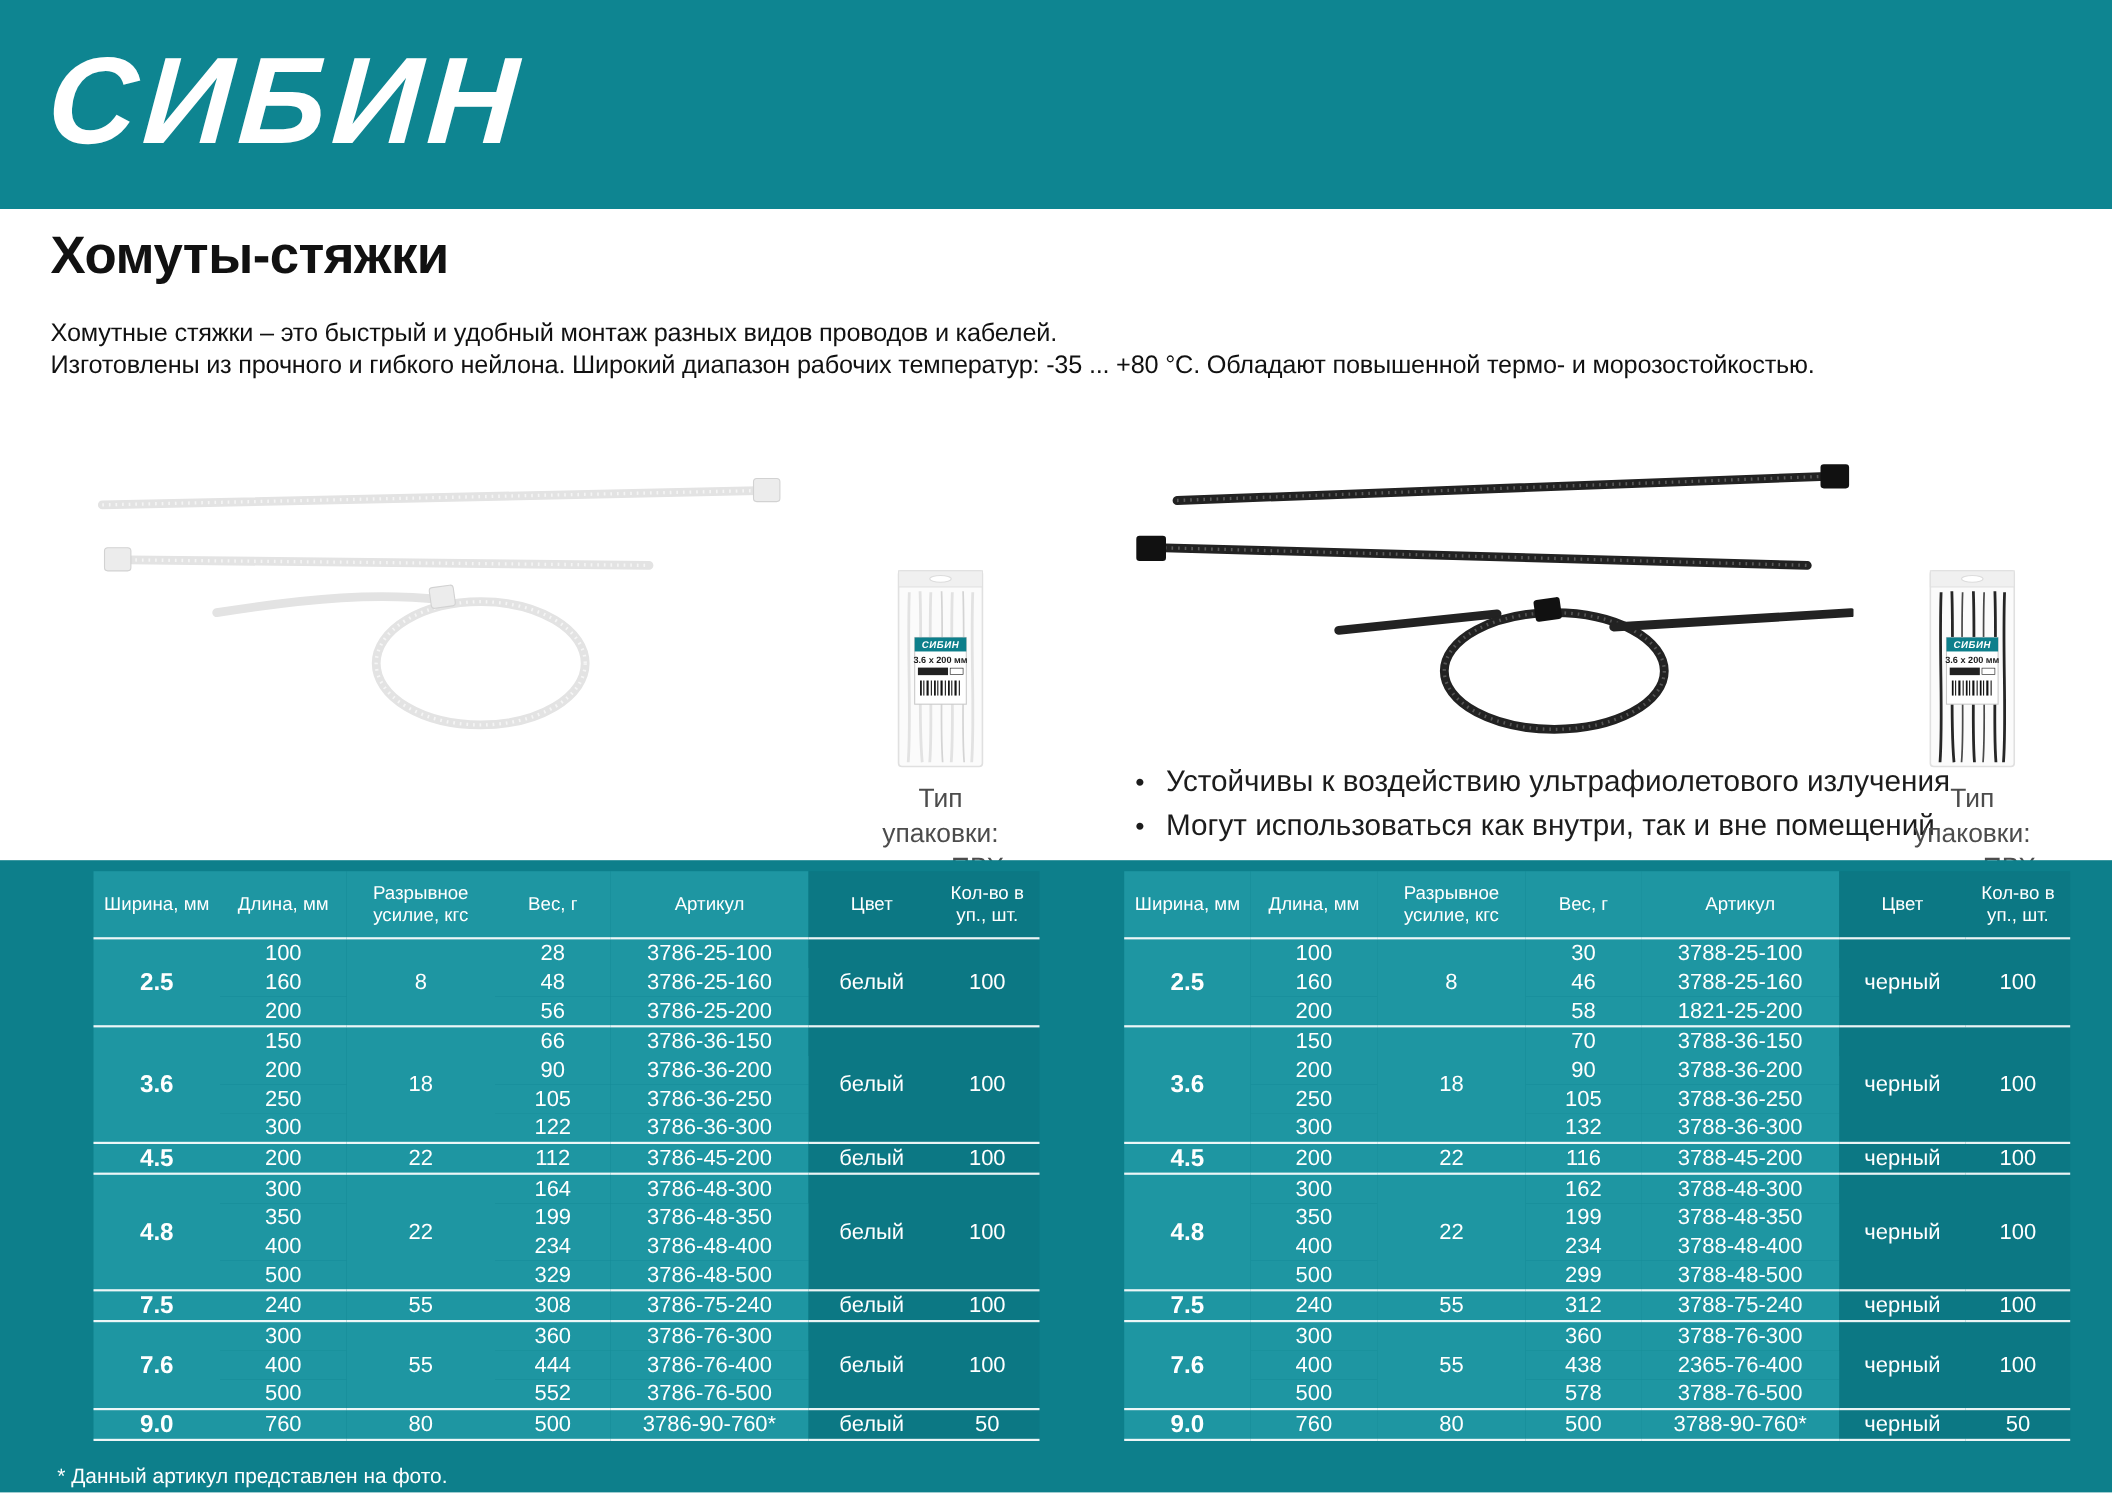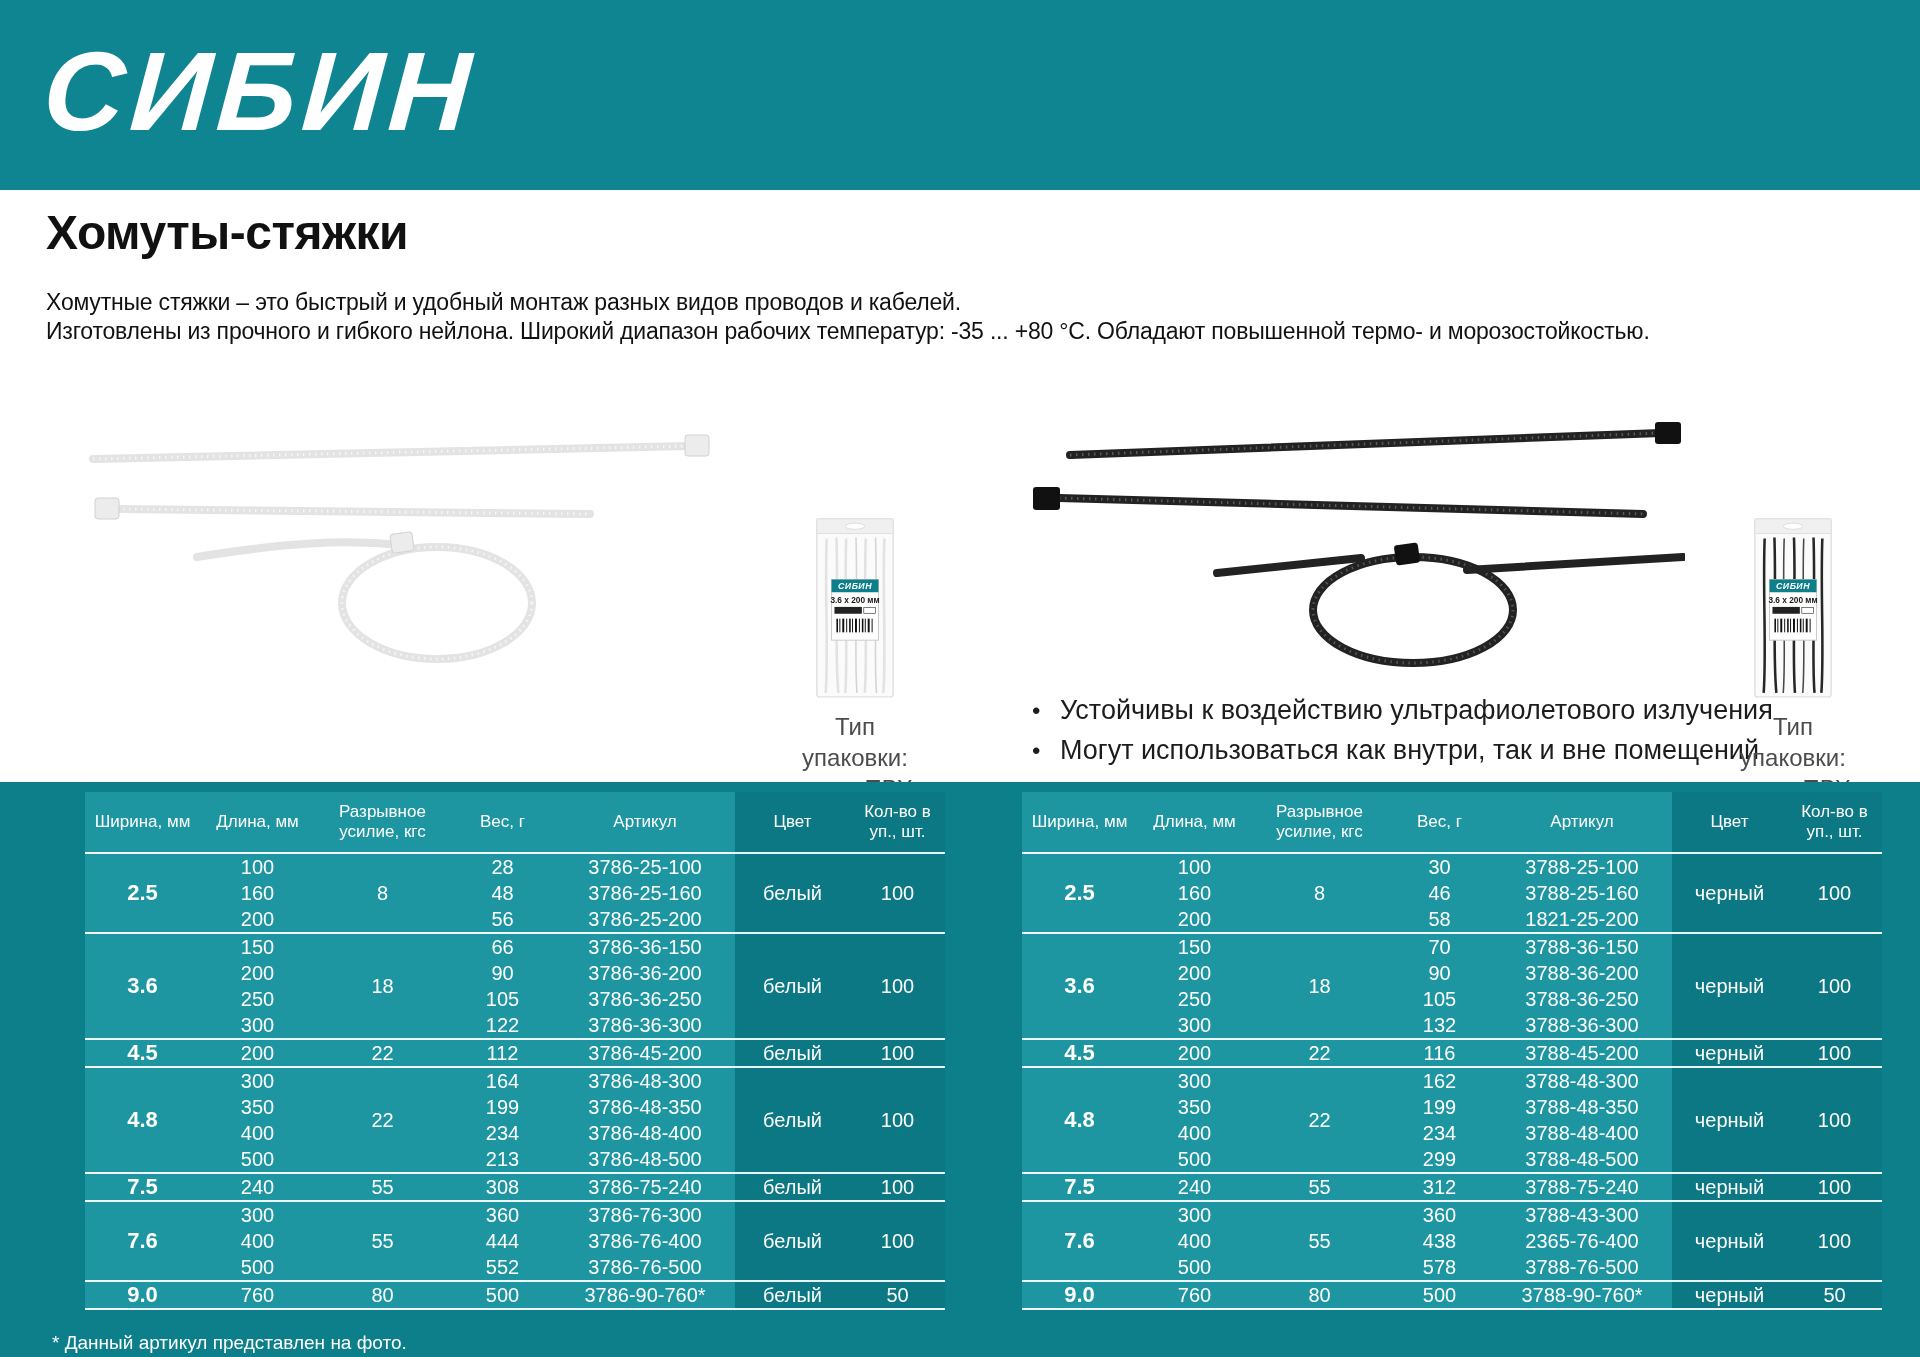--- a/index.html
+++ b/index.html
@@ -291,21 +291,21 @@
             <td class="light">199</td>
             <td class="light">3786-48-350</td>
           </tr>
           <tr>
             <td class="light">400</td>
             <td class="light">234</td>
             <td class="light">3786-48-400</td>
           </tr>
           <tr>
             <td class="light">500</td>
-            <td class="light">213</td>
+            <td class="light">329</td>
             <td class="light">3786-48-500</td>
           </tr>
           <tr class="group-start">
             <td class="light w">7.5</td>
             <td class="light">240</td>
             <td class="light">55</td>
             <td class="light">308</td>
             <td class="light">3786-75-240</td>
             <td class="dark">белый</td>
             <td class="dark">100</td>
@@ -447,21 +447,21 @@
             <td class="light">312</td>
             <td class="light">3788-75-240</td>
             <td class="dark">черный</td>
             <td class="dark">100</td>
           </tr>
           <tr class="group-start">
             <td class="light w" rowspan="3">7.6</td>
             <td class="light">300</td>
             <td class="light" rowspan="3">55</td>
             <td class="light">360</td>
-            <td class="light">3788-43-300</td>
+            <td class="light">3788-76-300</td>
             <td class="dark" rowspan="3">черный</td>
             <td class="dark" rowspan="3">100</td>
           </tr>
           <tr>
             <td class="light">400</td>
             <td class="light">438</td>
             <td class="light">2365-76-400</td>
           </tr>
           <tr>
             <td class="light">500</td>

